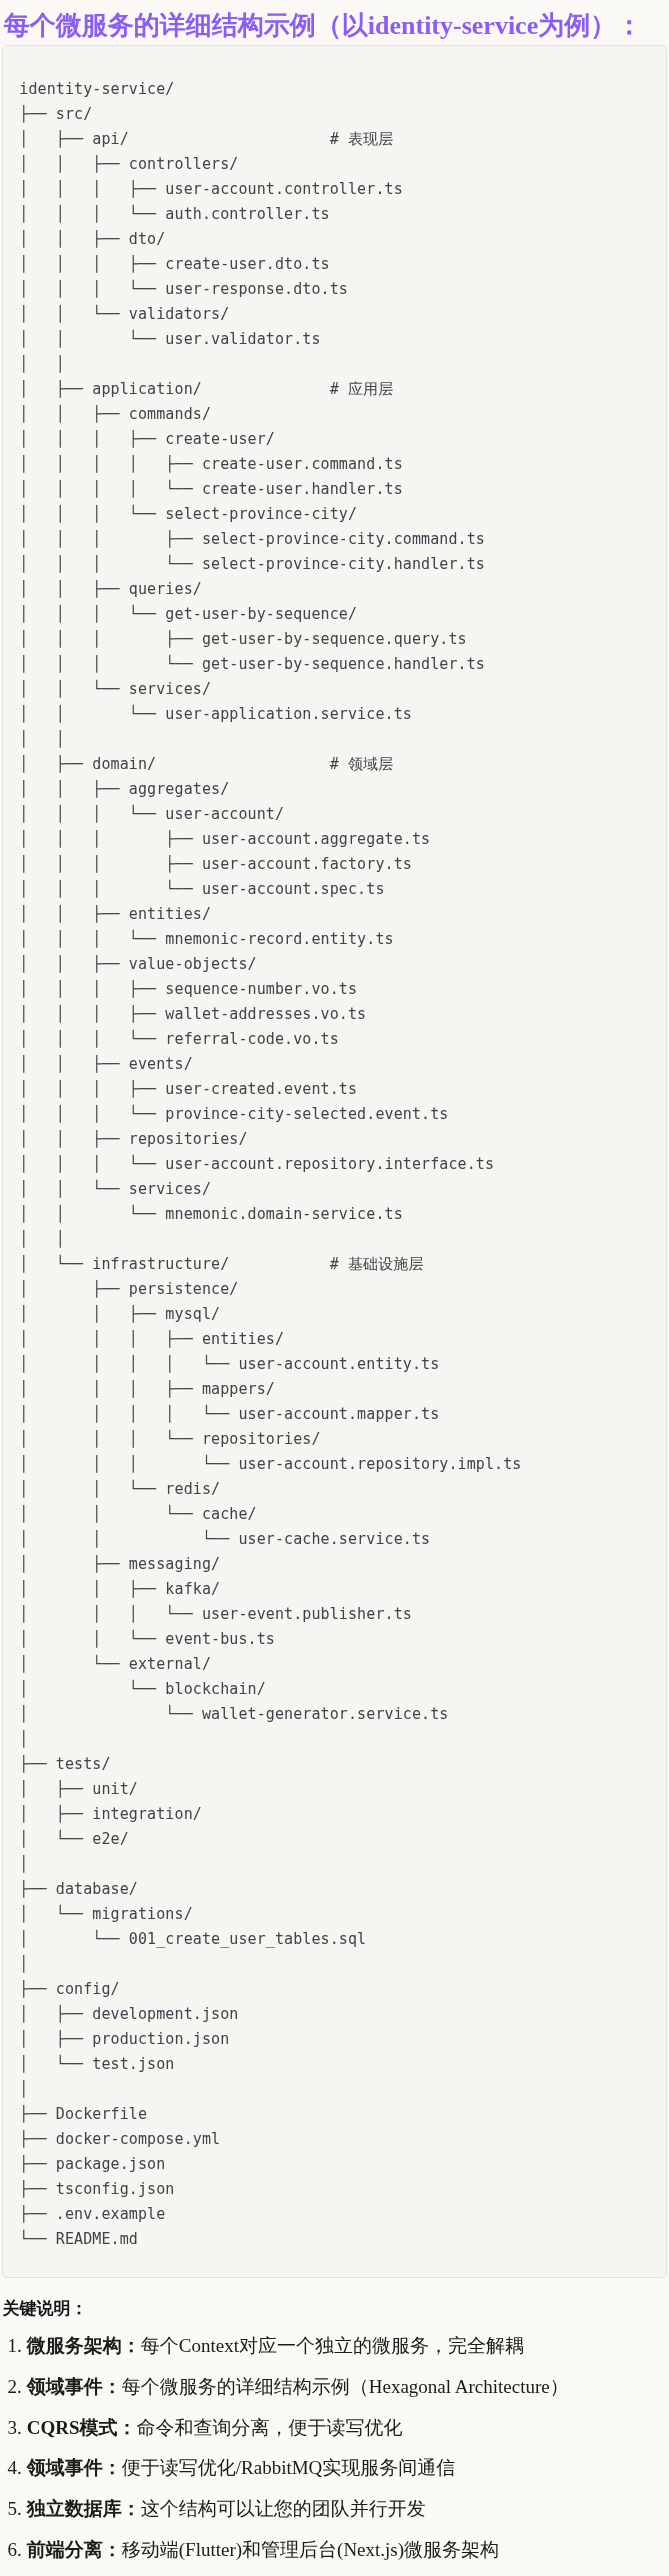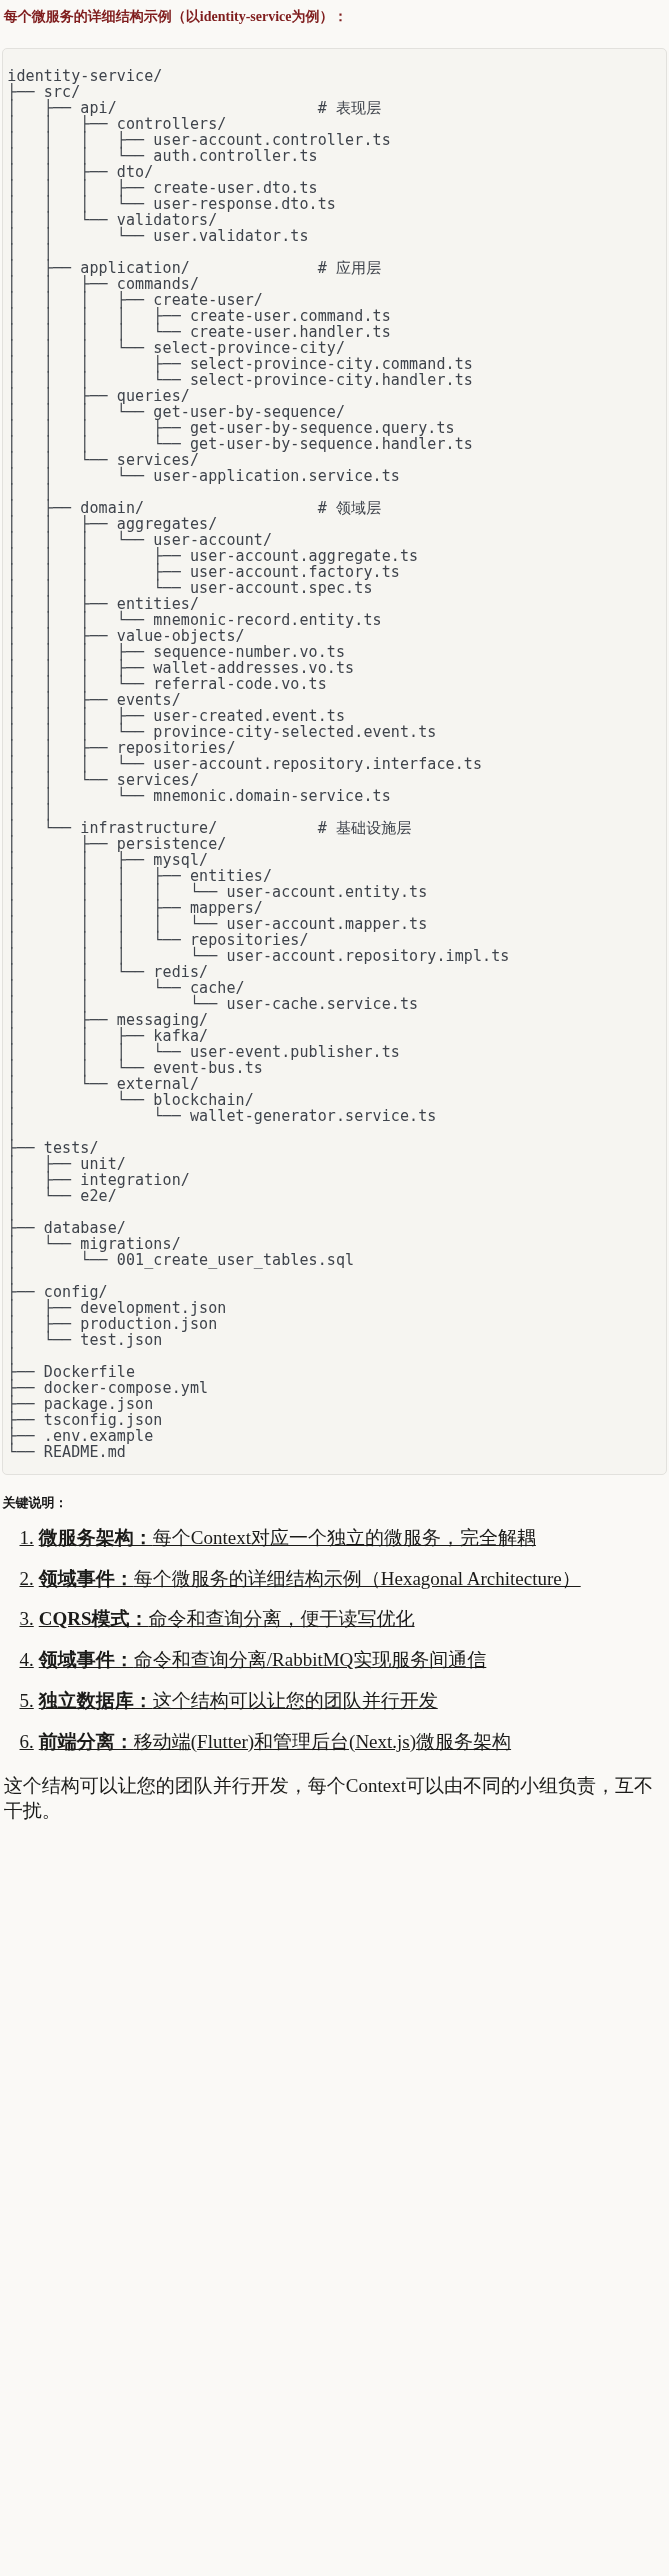--- a/index.html
+++ b/index.html
@@ -8,59 +8,58 @@
     background: #faf9f6;
     color: #1b1b19;
     font-family: "Liberation Serif", "DejaVu Serif", serif;
   }
   .page {
     width: 669px;
     box-sizing: border-box;
     padding: 7.5px 0 16.3px 0;
   }
   .doc-title {
-    font-size: 14px;
+    font-size: 26px;
     font-weight: 700;
     line-height: 1.35;
-    margin: 0 0 22px 0;
+    margin: 0 0 2px 0;
     padding: 0 3.8px;
-    color: #7f1d1d;
+    color: #8b5cf6;
   }
   .code-block {
     box-sizing: border-box;
     margin: 0 1.9px;
     background: #f6f5f1;
     border: 0.6px solid #e2e1dd;
     border-radius: 5px;
     padding: 19px 3.8px 13.8px 4.4px;
     overflow: hidden;
   }
   .code-block pre {
-    margin: 0;
+    margin: 12px;
     font-family: "DejaVu Sans Mono", "Liberation Mono", monospace;
     font-size: 15px;
-    line-height: 16px;
+    line-height: 25px;
     letter-spacing: 0.1px;
     color: #3e434b;
     white-space: pre;
   }
   .notes {
     padding: 0 2.5px;
   }
   .notes-heading {
-    font-size: 13px;
+    font-size: 17px;
     font-weight: 700;
     margin: 19px 0 13.8px 0;
     color: #161616;
   }
   .notes-list {
     list-style: none;
-    margin: 12px;
+    margin: 0;
     padding: 0 0 0 5px;
-    text-decoration: underline;
   }
   .notes-list li {
     font-size: 19px;
     line-height: 1.25;
     margin: 0 0 17px 0;
   }
   .notes-list .num {
     margin-right: 5px;
   }
   .notes-list strong {
@@ -170,21 +169,21 @@
 └── README.md</pre>
   </div>
 
   <div class="notes">
     <h3 class="notes-heading">关键说明：</h3>
 
     <ol class="notes-list">
         <li><span class="num">1.</span><strong>微服务架构：</strong><span>每个Context对应一个独立的微服务，完全解耦</span></li>
         <li><span class="num">2.</span><strong>领域事件：</strong><span>每个微服务的详细结构示例（Hexagonal Architecture）</span></li>
         <li><span class="num">3.</span><strong>CQRS模式：</strong><span>命令和查询分离，便于读写优化</span></li>
-        <li><span class="num">4.</span><strong>领域事件：</strong><span>命令和查询分离/RabbitMQ实现服务间通信</span></li>
+        <li><span class="num">4.</span><strong>领域事件：</strong><span>便于读写优化/RabbitMQ实现服务间通信</span></li>
         <li><span class="num">5.</span><strong>独立数据库：</strong><span>这个结构可以让您的团队并行开发</span></li>
         <li><span class="num">6.</span><strong>前端分离：</strong><span>移动端(Flutter)和管理后台(Next.js)微服务架构</span></li>
       </ol>
 
     <p class="closing">这个结构可以让您的团队并行开发，每个Context可以由不同的小组负责，互不干扰。</p>
   </div>
 
 </div>
 
 

